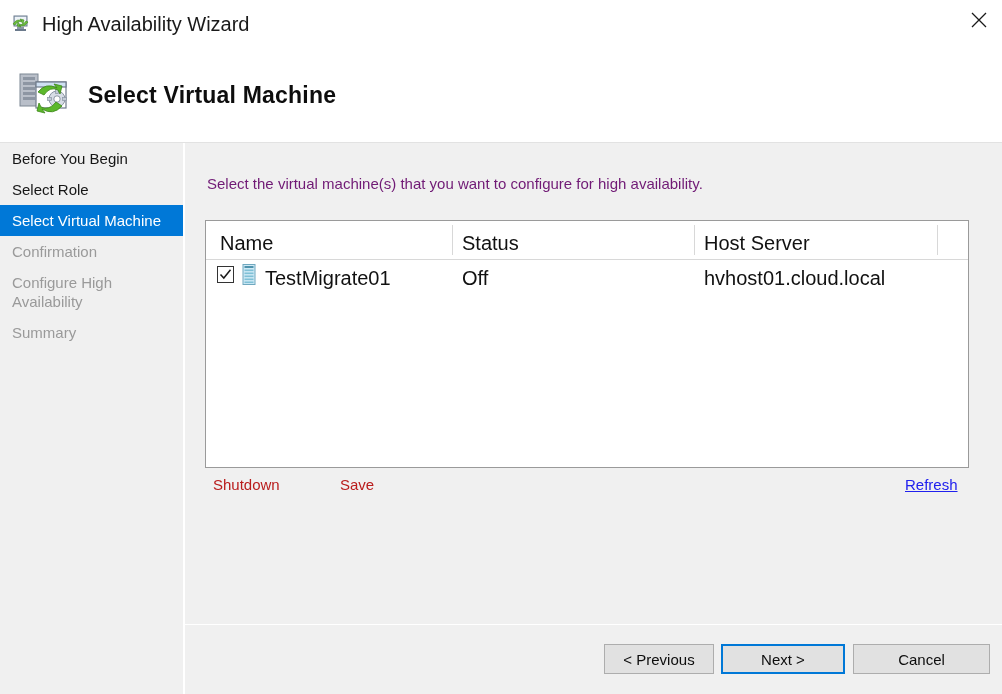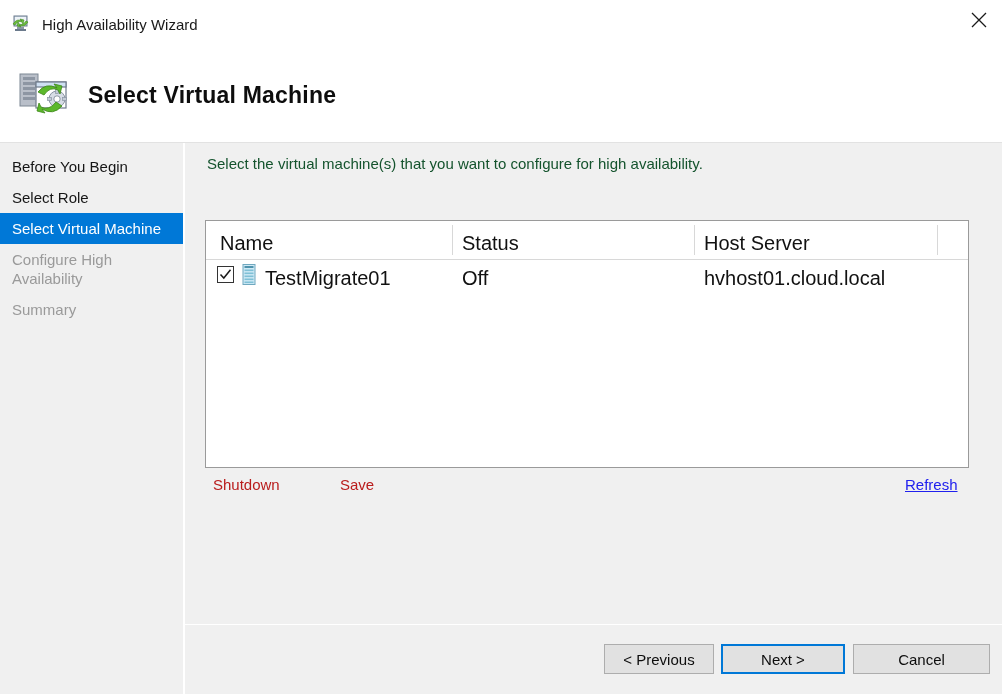--- a/index.html
+++ b/index.html
@@ -27,21 +27,21 @@
     align-items: center;
   }
   .titlebar-icon {
     margin-left: 10px;
     width: 22px; height: 22px;
     position: relative;
     flex: none;
   }
   .titlebar-title {
     margin-left: 10px;
-    font-size: 15px;
+    font-size: 20px;
     color: #1a1a1a;
     white-space: nowrap;
   }
   .close-btn {
     position: absolute;
     right: 0; top: 0;
     width: 46px; height: 40px;
     display: flex;
     align-items: center;
     justify-content: center;
@@ -78,21 +78,21 @@
     width: 1002px; height: 1px;
     background: #e2e2e2;
   }
 
   
   .sidebar {
     position: absolute;
     left: 0; top: 143px;
     width: 183px; height: 551px;
     background: #f0f0f0;
-    padding-top: 8px;
+    padding-top: 0;
     box-sizing: border-box;
   }
   .side-item {
     font-size: 15px;
     line-height: 19px;
     padding: 6px 0 6px 12px;
     color: #1a1a1a;
     white-space: pre-line;
     cursor: default;
   }
@@ -105,23 +105,23 @@
 
   
   .main {
     position: absolute;
     left: 185px; top: 143px;
     width: 817px; height: 481px;
     background: #f0f0f0;
   }
   .instruction {
     position: absolute;
-    left: 22px; top: 12px;
+    left: 22px; top: 32px;
     font-size: 15px;
-    color: #14532d;
+    color: #701a75;
     white-space: nowrap;
   }
 
   
   .vm-table {
     position: absolute;
     left: 20px; top: 77px;
     width: 764px; height: 248px;
     background: #ffffff;
     border: 1px solid #9a9a9a;
@@ -288,20 +288,21 @@
     </svg>
   </span>
   <span class="header-title">Select Virtual Machine</span>
 </div>
 <div class="header-rule"></div>
 
 <div class="sidebar">
   <div class="side-item done">Before You Begin</div>
   <div class="side-item done">Select Role</div>
   <div class="side-item current">Select Virtual Machine</div>
+  <div class="side-item future">Confirmation</div>
   <div class="side-item future">Configure High
 Availability</div>
   <div class="side-item future">Summary</div>
 </div>
 <div class="side-divider"></div>
 
 <div class="main">
 
   <div class="instruction">Select the virtual machine(s) that you want to configure for high availability.</div>
 

